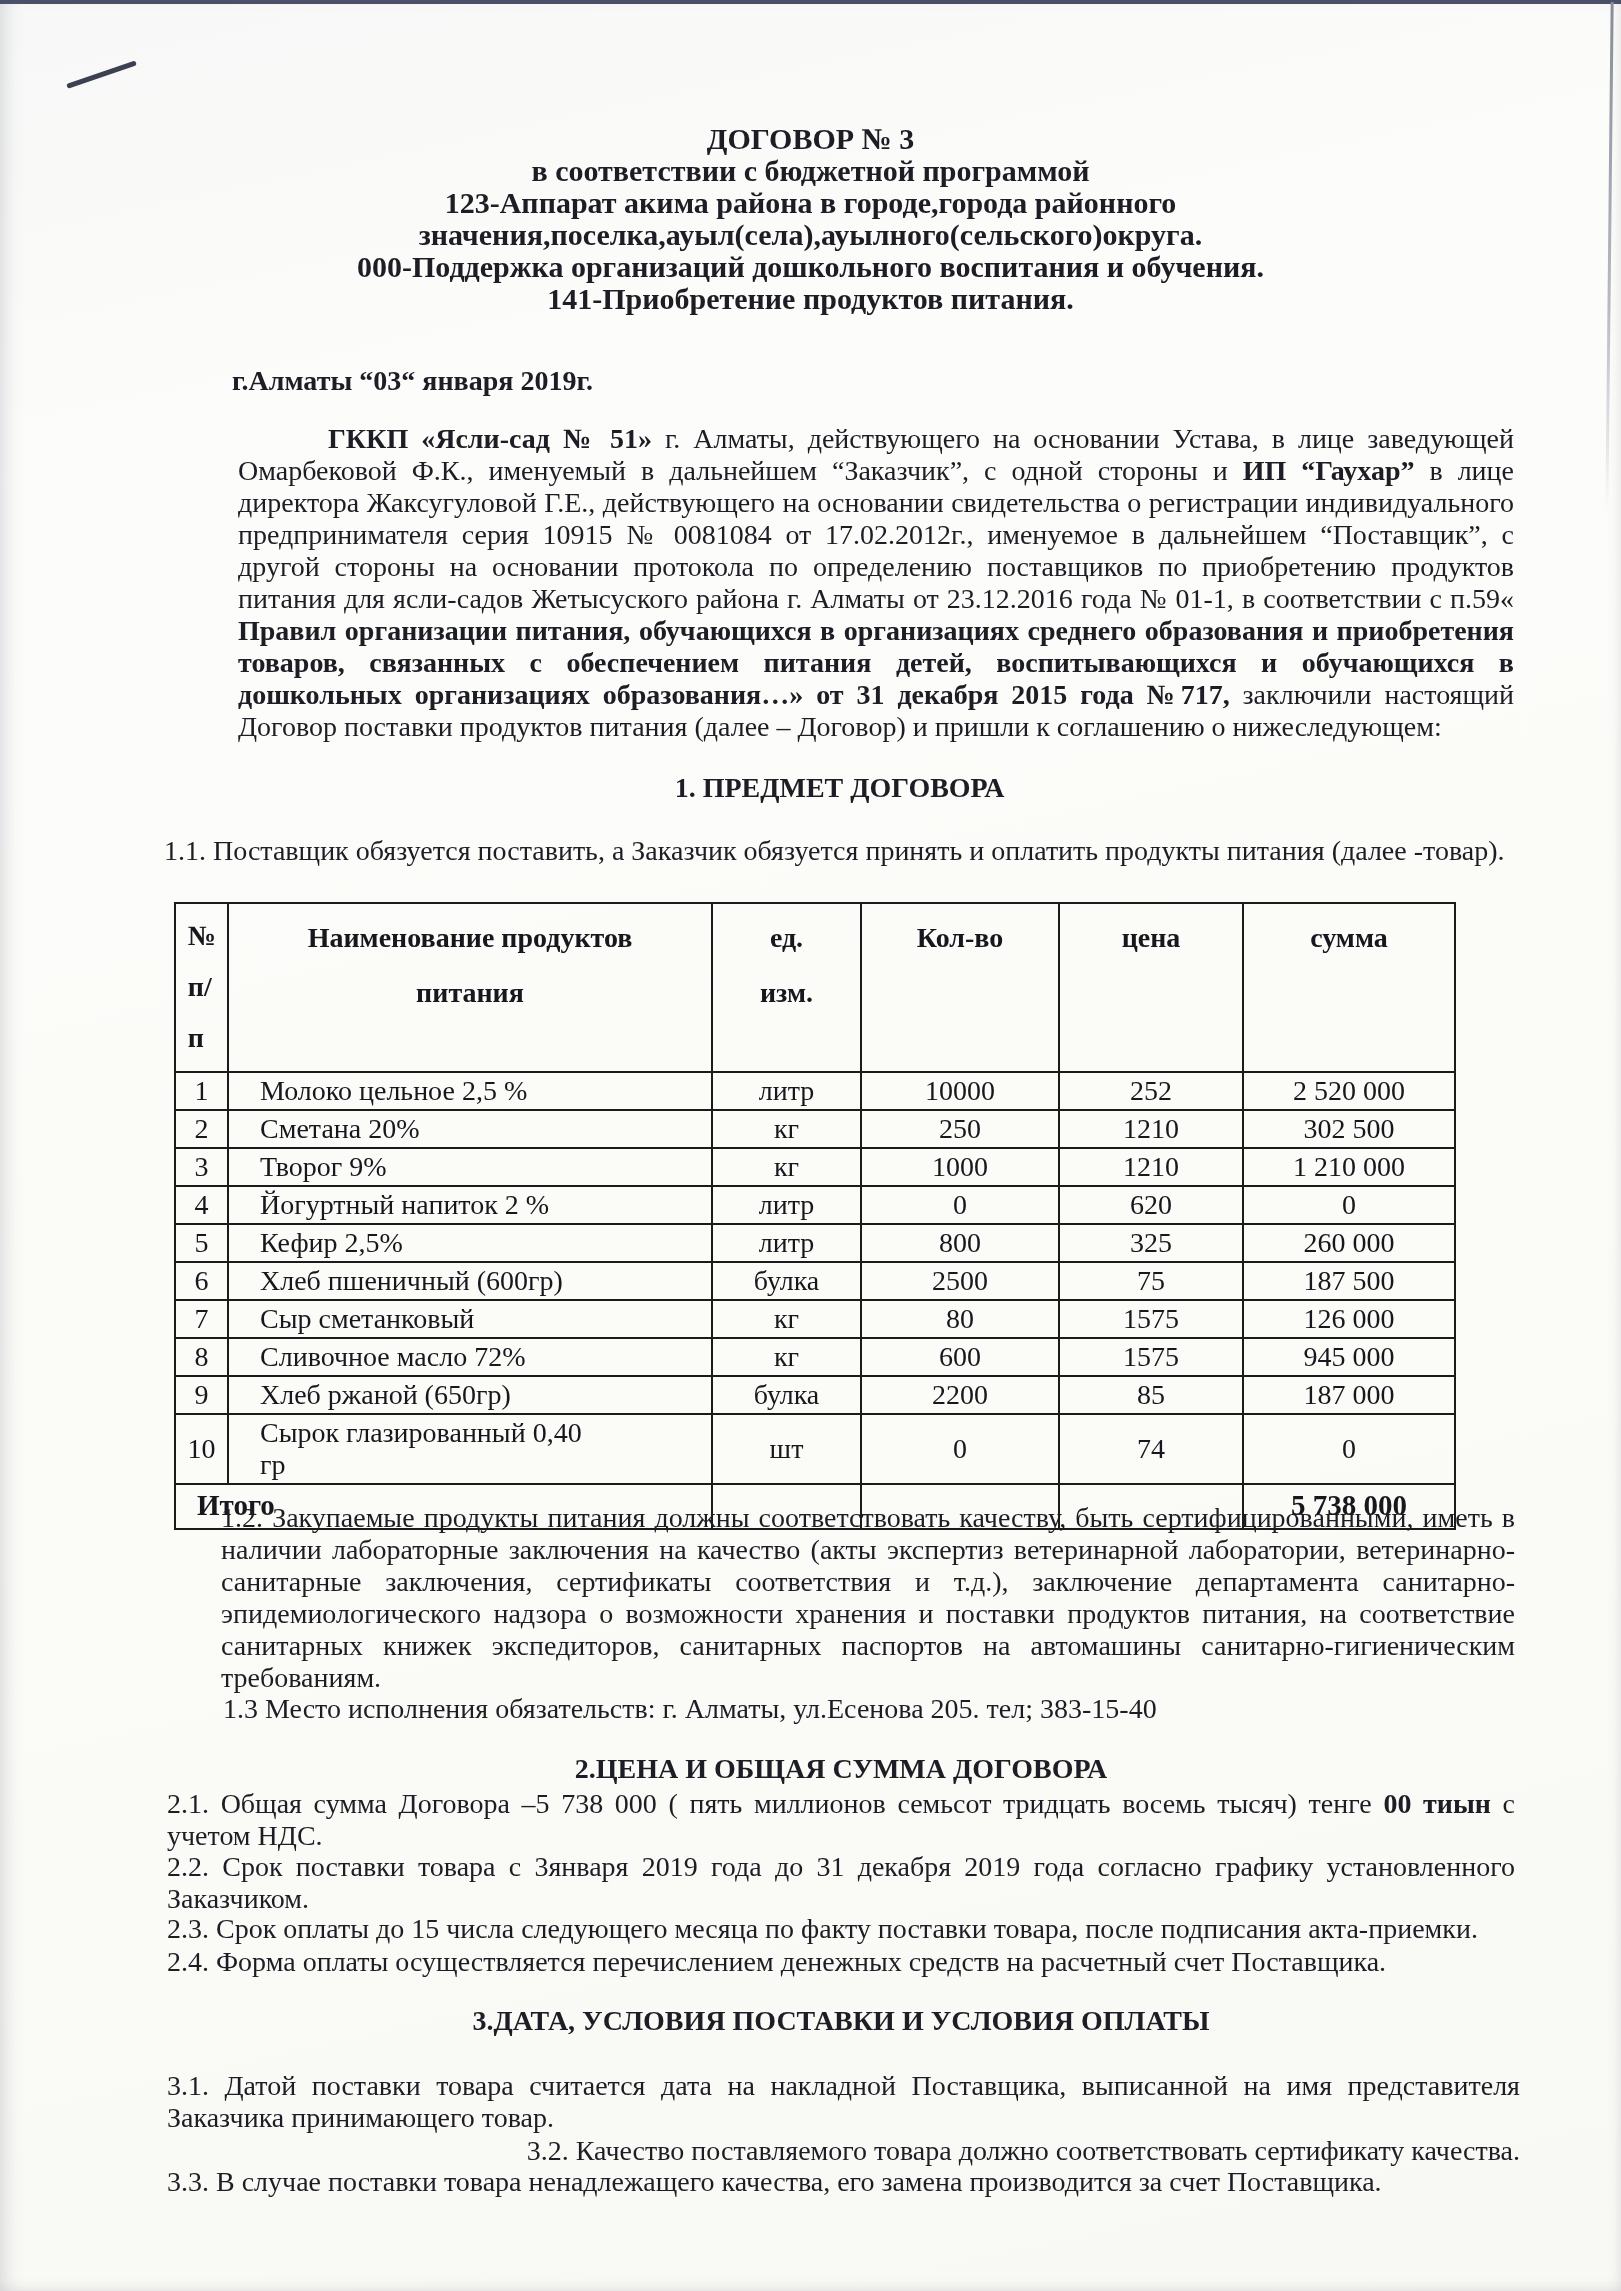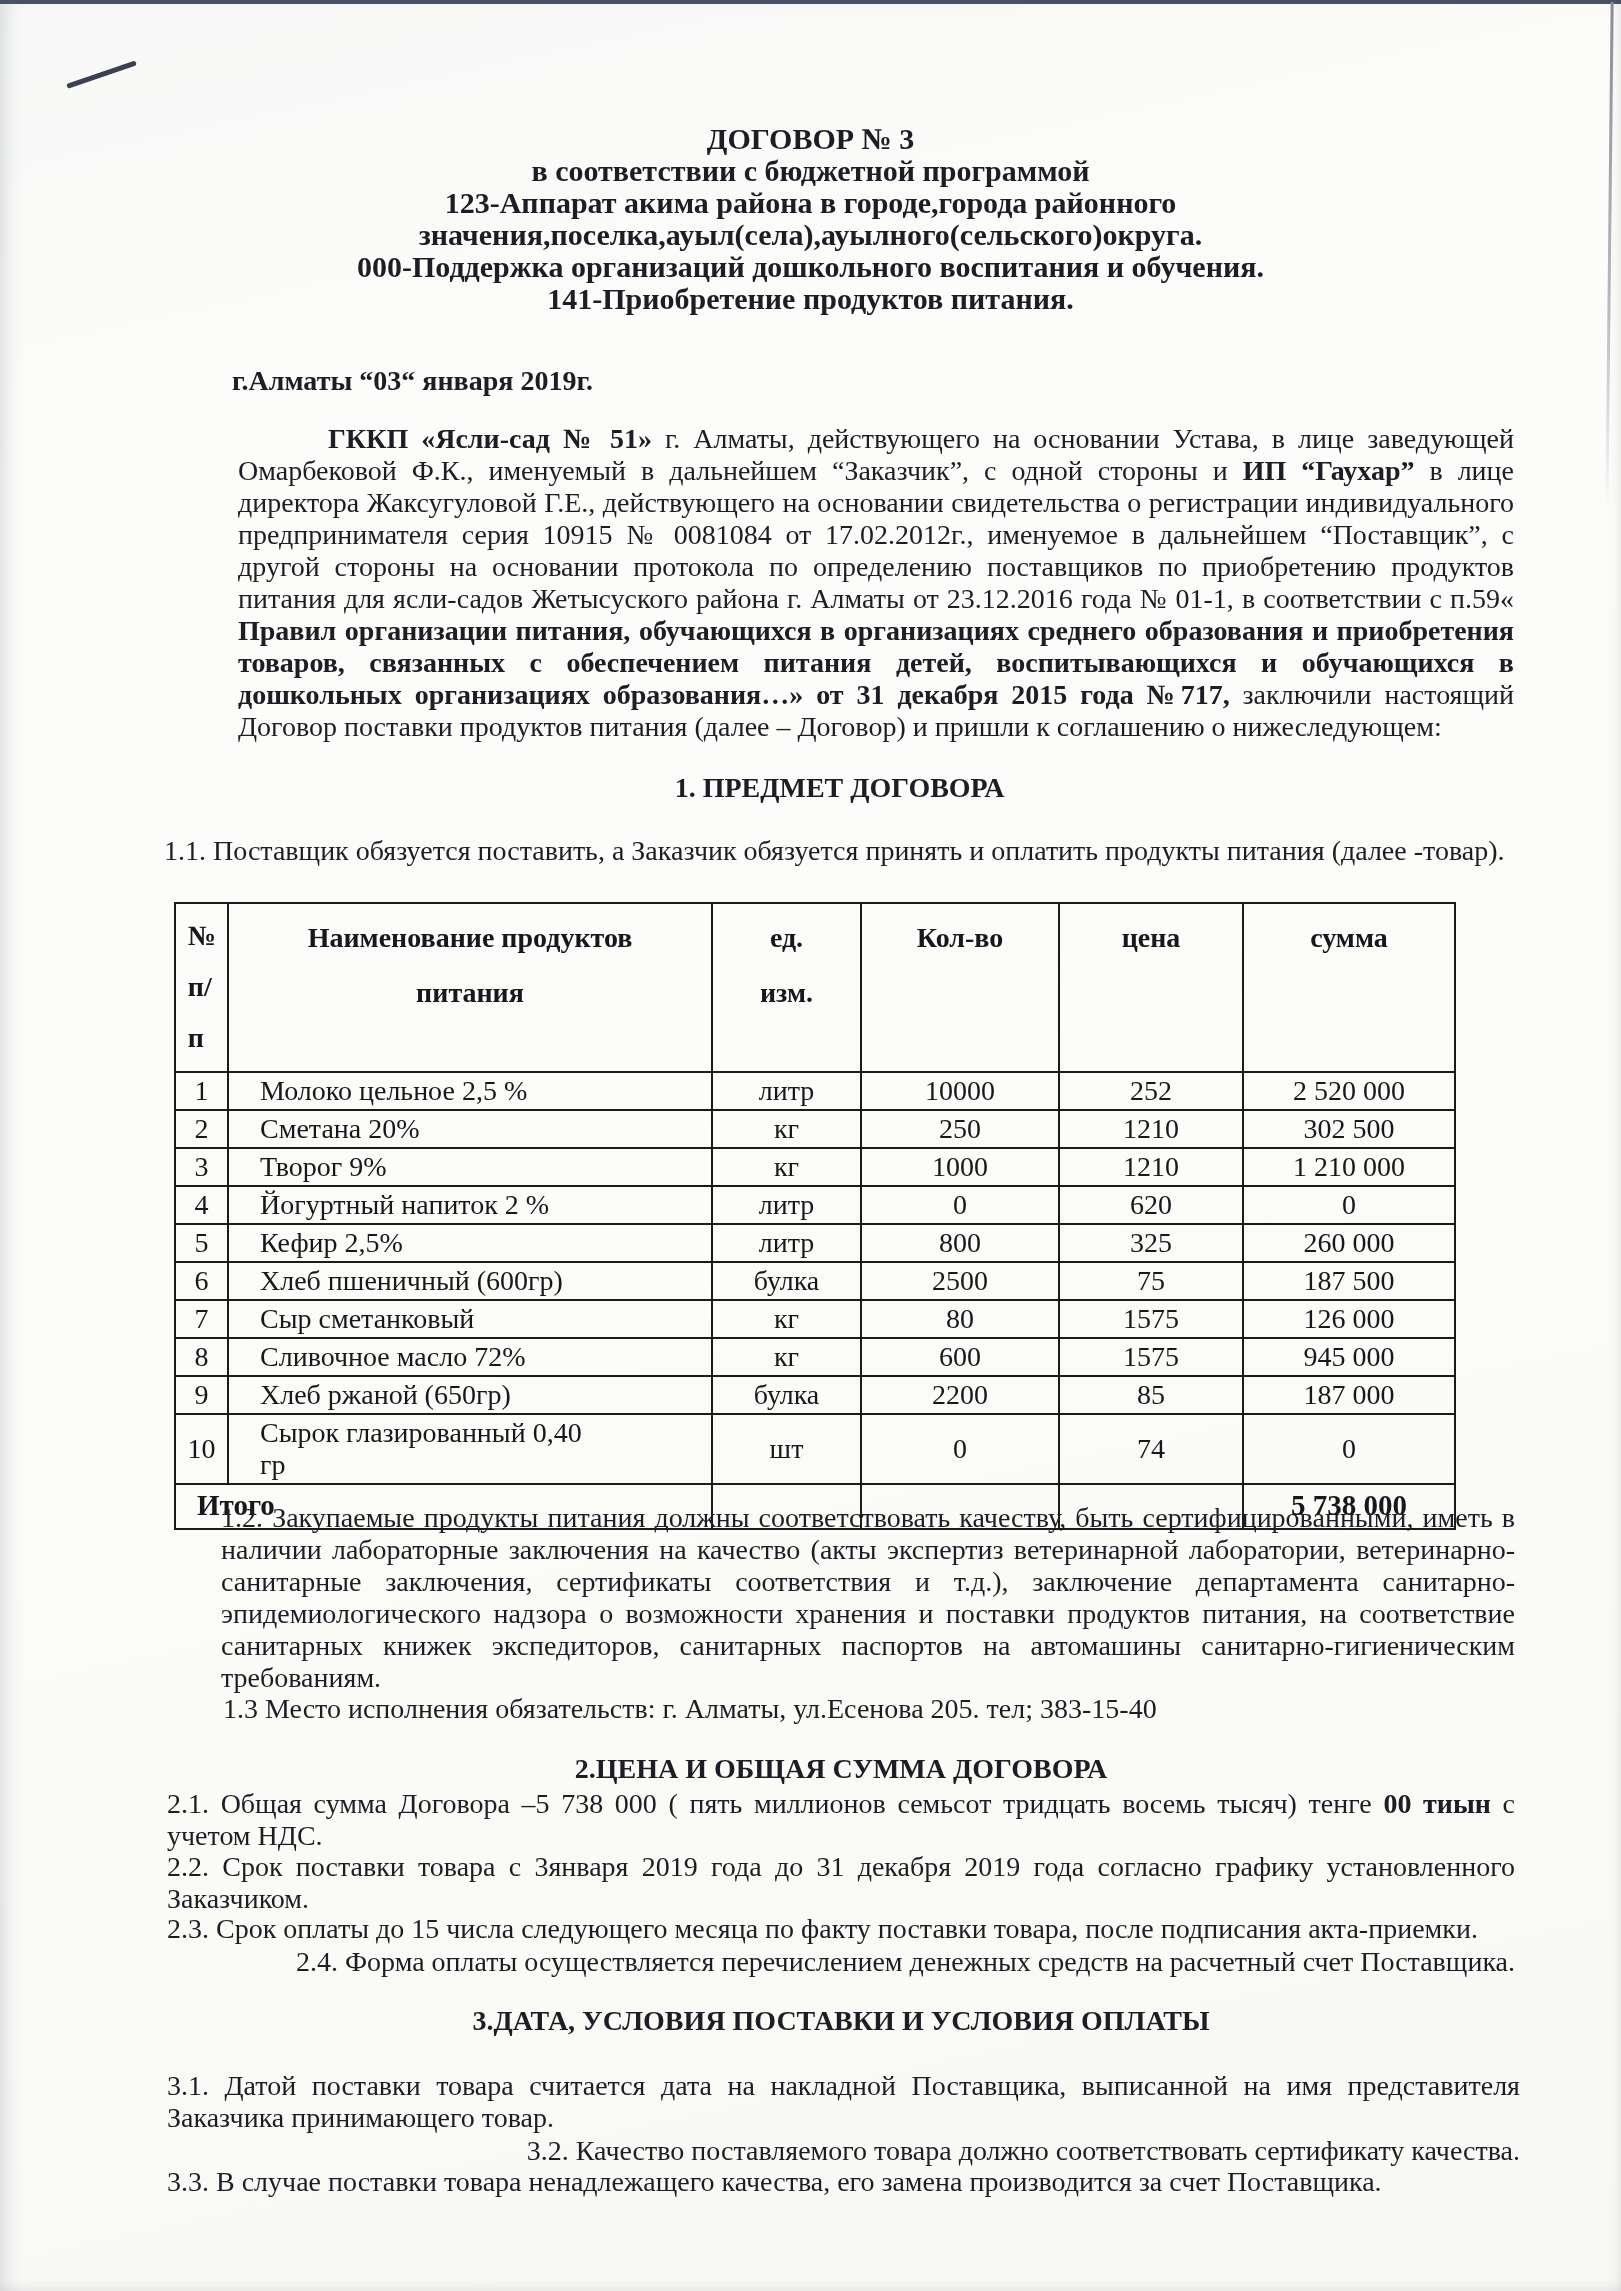--- a/index.html
+++ b/index.html
@@ -34,21 +34,21 @@
   .preamble{position:absolute;top:423px;left:238px;width:1276px;text-indent:90px;}
   .h-center{font-weight:bold;font-size:28px;text-align:center;position:absolute;}
   .heading-1{top:772px;left:164px;width:1351px;}
   .clause-1-1{position:absolute;top:835px;left:164px;width:1351px;text-align:left;}
   .clause-1-2{position:absolute;top:1502px;left:221px;width:1294px;}
   .clause-1-3{position:absolute;top:1693px;left:223px;width:1294px;text-align:left;}
   .heading-2{top:1753px;left:167px;width:1348px;}
   .clause-2-1{position:absolute;top:1788px;left:167px;width:1348px;}
   .clause-2-2{position:absolute;top:1851px;left:167px;width:1348px;}
   .clause-2-3{position:absolute;top:1913px;left:167px;width:1348px;text-align:left;}
-  .clause-2-4{position:absolute;top:1946px;left:167px;width:1348px;text-align:right;}
+  .clause-2-4{position:absolute;top:1946px;left:167px;width:1348px;text-align:left;}
   .heading-3{top:2005px;left:167px;width:1348px;}
   .clause-3-1{position:absolute;top:2070px;left:167px;width:1353px;}
   .clause-3-2{position:absolute;top:2135px;left:167px;width:1353px;text-align:right;}
   .clause-3-3{position:absolute;top:2166px;left:167px;width:1353px;text-align:left;}
   
   .tbl-wrap{position:absolute;top:902px;left:174px;width:1280px;}
   table.products{border-collapse:collapse;table-layout:fixed;width:1280px;
     font-size:28px;color:#17171e;}
   table.products td,table.products th{border:2px solid #1b1b1b;overflow:hidden;}
   table.products{border:2.9px solid #1b1b1b;}

